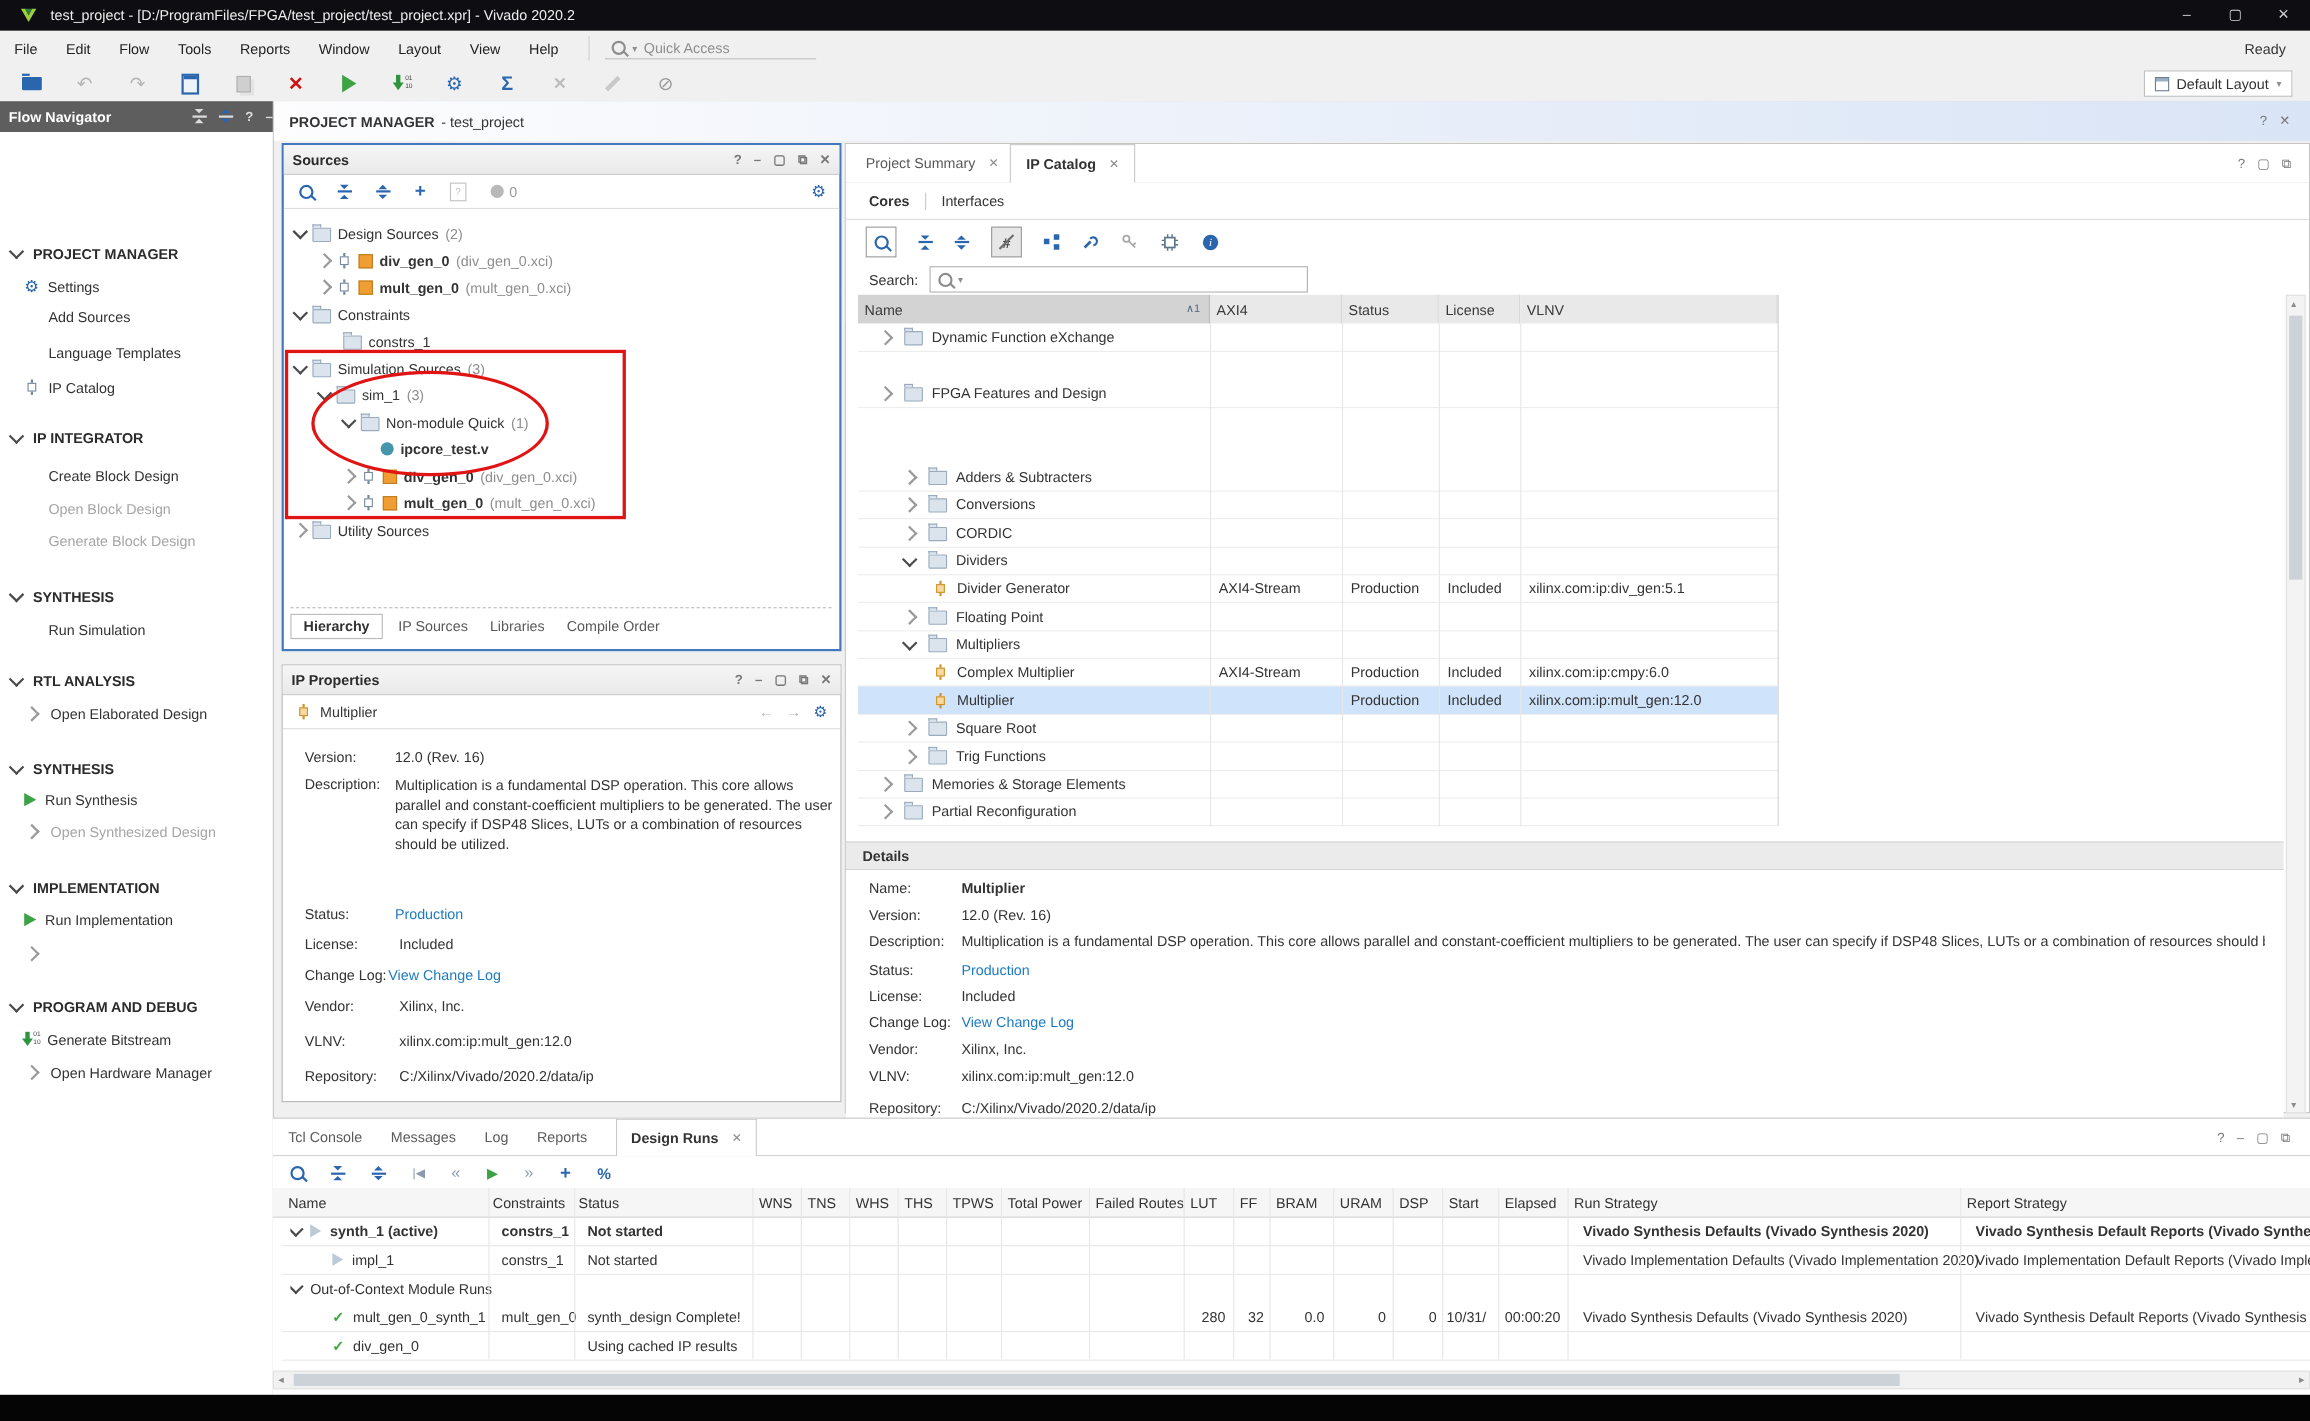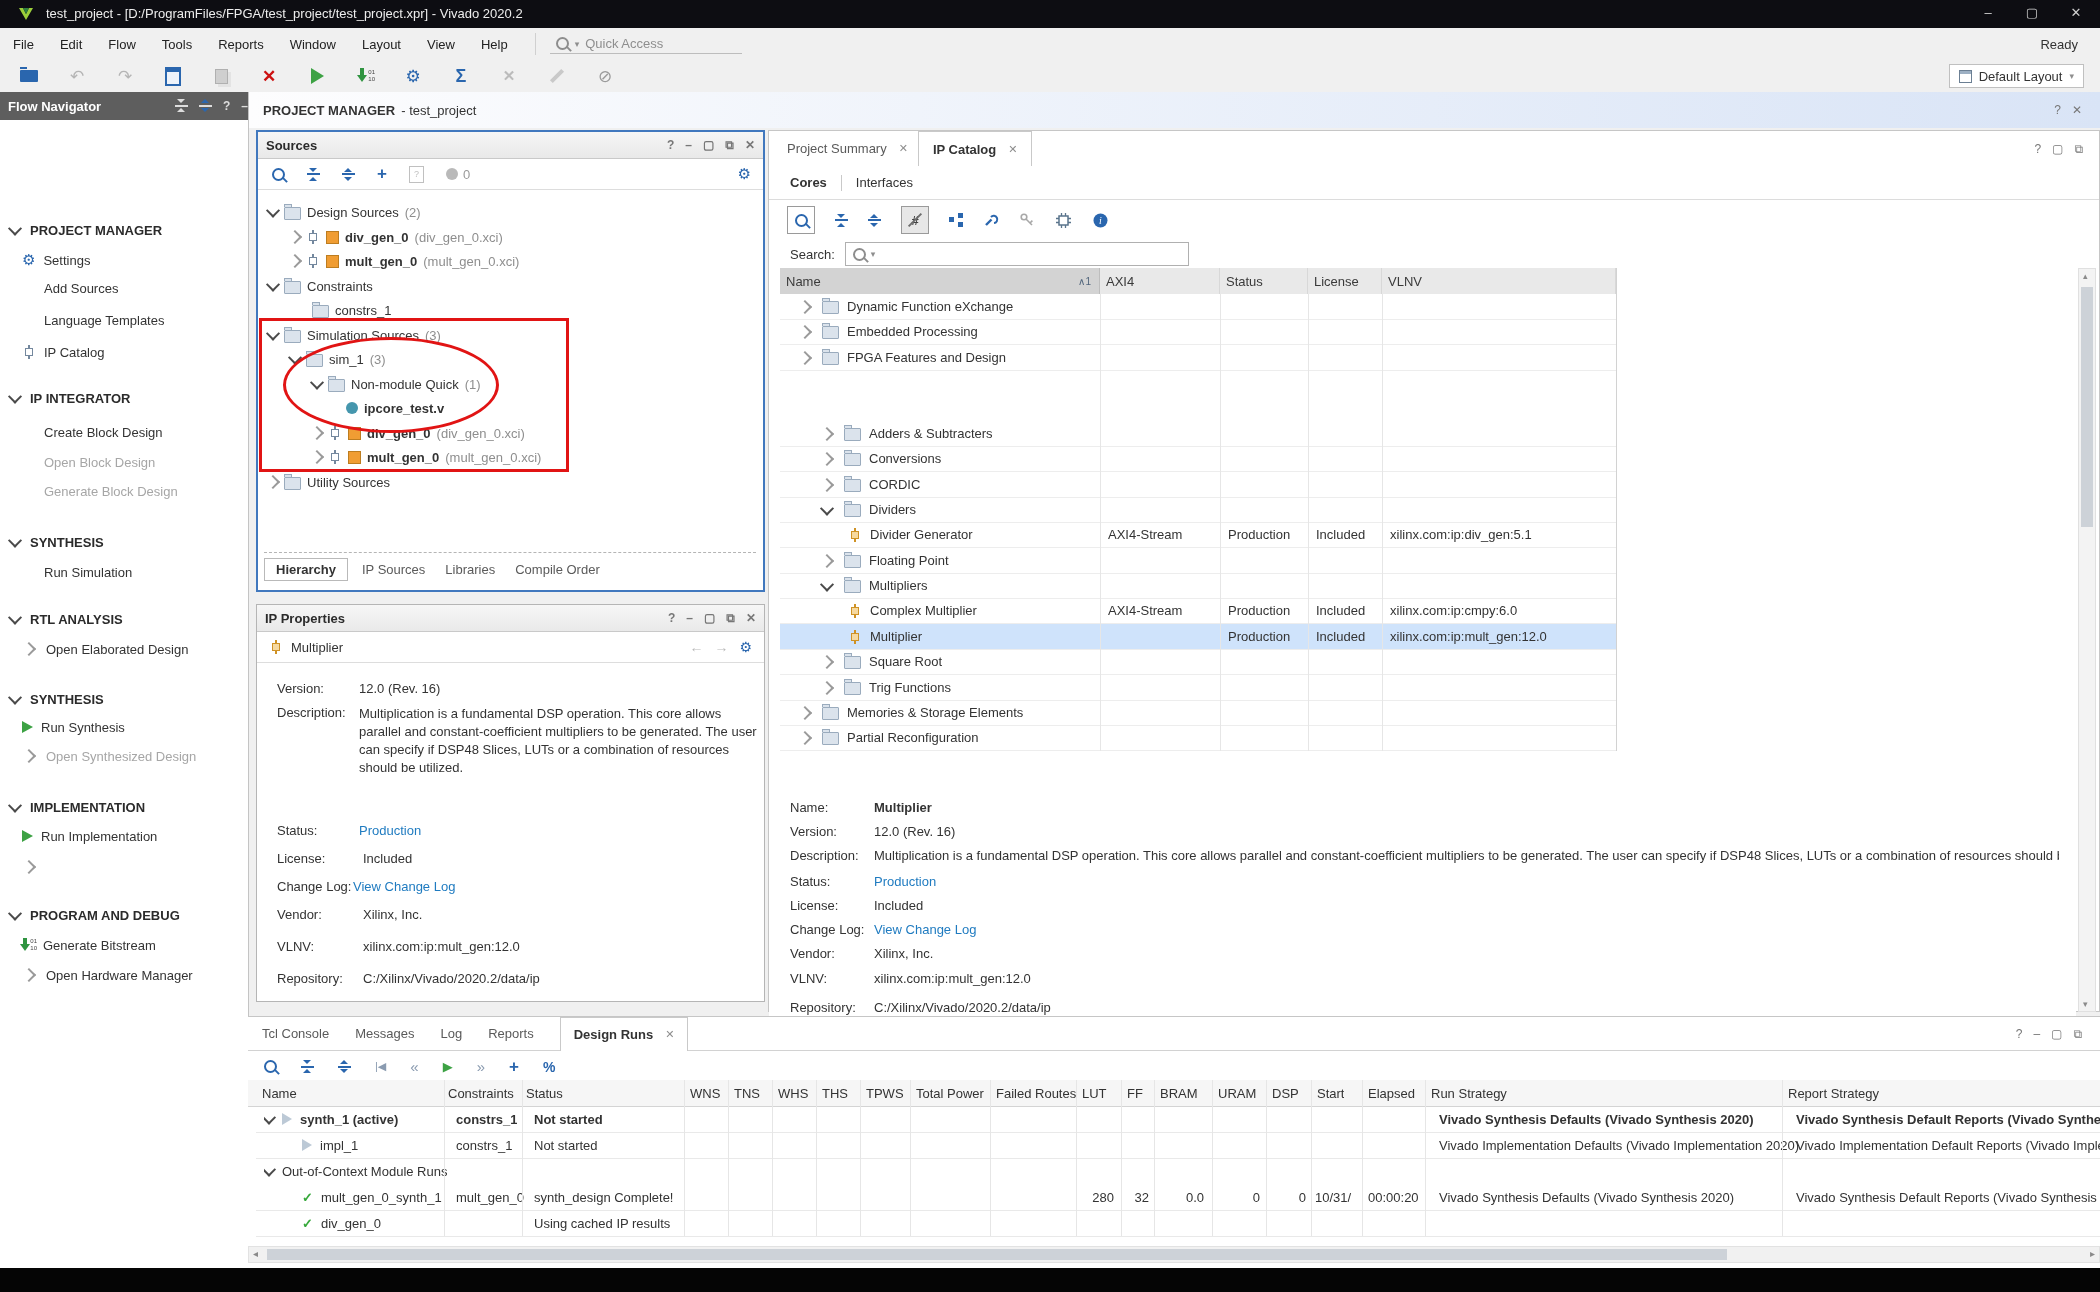--- a/index.html
+++ b/index.html
@@ -481,25 +481,20 @@
     <span class="hcell" style="left:613px;width:234px;background:#e9e9e9">
         <span>VLNV</span>
       </span>
   </div>
 
   <div class="crow" style="top:294px">
       <span class="chr" style="margin-left:20px"></span>
       <span class="fold" style="margin-left:12px"></span>
       <span style="margin-left:8px">Dynamic Function eXchange</span>
     </div>
-  <div class="crow" style="top:319px">
-      <span class="chr" style="margin-left:20px"></span>
-      <span class="fold" style="margin-left:12px"></span>
-      <span style="margin-left:8px">Embedded Processing</span>
-    </div>
   <div class="crow" style="top:345px">
       <span class="chr" style="margin-left:20px"></span>
       <span class="fold" style="margin-left:12px"></span>
       <span style="margin-left:8px">FPGA Features and Design</span>
     </div>
   <div class="crow" style="top:421px">
       <span class="chr" style="margin-left:42px"></span>
       <span class="fold" style="margin-left:12px"></span>
       <span style="margin-left:8px">Adders &amp; Subtracters</span>
     </div>
@@ -571,20 +566,23 @@
       <span class="fold" style="margin-left:12px"></span>
       <span style="margin-left:8px">Partial Reconfiguration</span>
     </div>
 
   <div class="vl" style="left:1100px;top:294px;height:457px"></div>
   <div class="vl" style="left:1220px;top:294px;height:457px"></div>
   <div class="vl" style="left:1308px;top:294px;height:457px"></div>
   <div class="vl" style="left:1382px;top:294px;height:457px"></div>
   <div class="vl" style="left:1616px;top:268px;height:483px;background:#d2d2d2"></div>
 
+  <div class="a fx" style="left:769px;top:765px;width:1307px;height:26px;background:#ebebeb;border-top:1px solid #d5d5d5;border-bottom:1px solid #d5d5d5;padding-left:15px;box-sizing:border-box;font-weight:bold">
+      <span>Details</span>
+    </div>
   <div class="a" style="left:769px;top:791px;width:1307px;height:276px;overflow:hidden;background:#fff">
     <div class="fld" style="left:21px;top:9px">Name:</div>
     <div class="fld b" style="left:105px;top:9px">Multiplier</div>
     <div class="fld" style="left:21px;top:33px">Version:</div>
     <div class="fld" style="left:105px;top:33px">12.0 (Rev. 16)</div>
     <div class="fld" style="left:21px;top:57px">Description:</div>
     <div class="fld" style="left:105px;top:57px;max-width:1185px;overflow:hidden">Multiplication is a fundamental DSP operation.  This core allows parallel and constant-coefficient multipliers to be generated.  The user can specify if DSP48 Slices, LUTs or a combination of resources should be utilized.</div>
     <div class="fld" style="left:21px;top:83px">Status:</div>
     <div class="fld lnk" style="left:105px;top:83px">Production</div>
     <div class="fld" style="left:21px;top:107px">License:</div>

